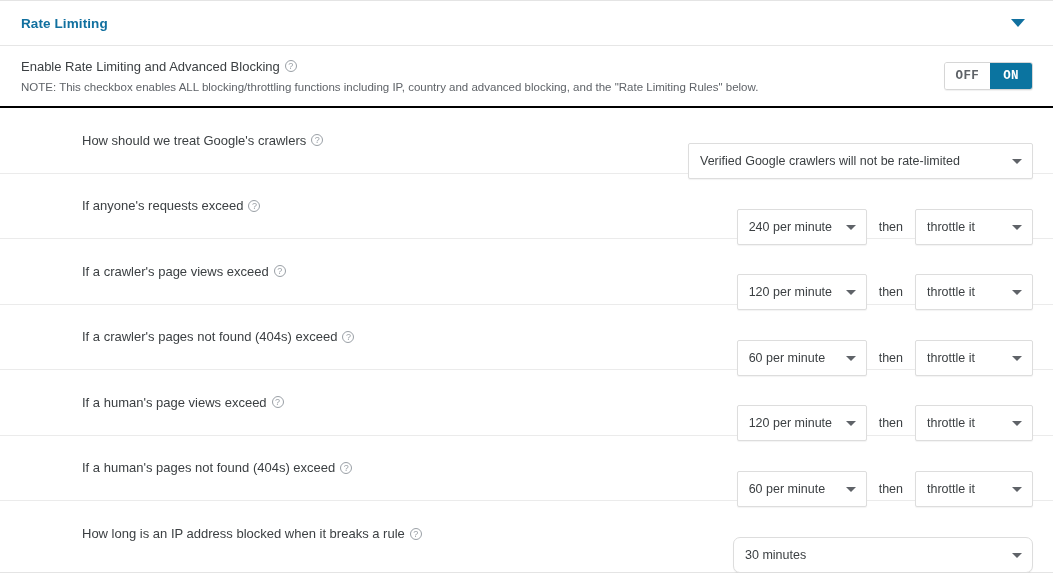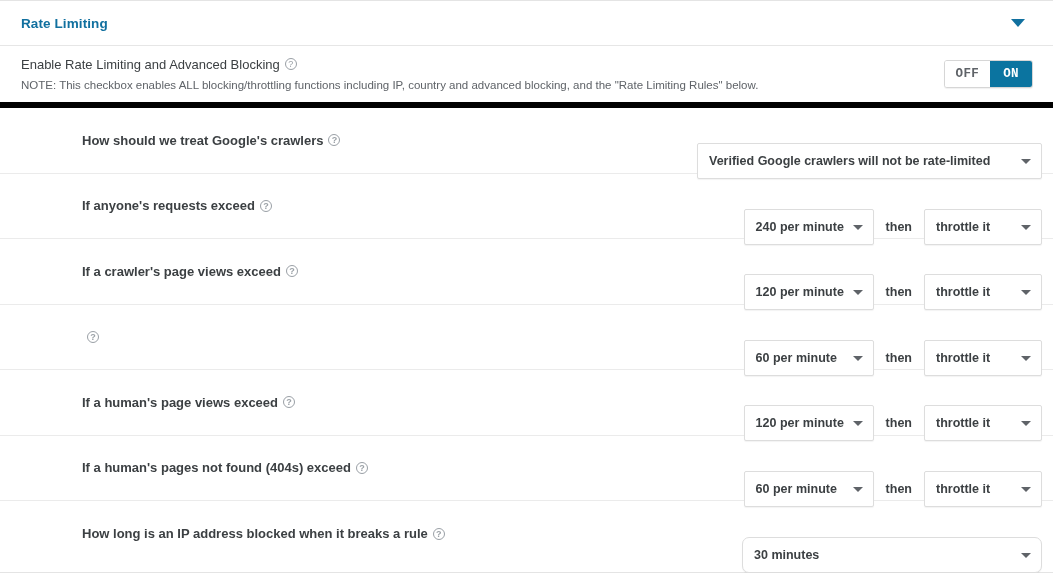--- a/index.html
+++ b/index.html
@@ -55,21 +55,21 @@
     border-top: 8px solid #11709f;
     margin-right: 8px;
   }
 
   
   .enable-row {
     flex: 0 0 62px;
     display: flex;
     align-items: center;
     padding: 0 20px 0 21px;
-    border-bottom: 6px solid #000000;
+    border-bottom: 2px solid #000000;
     background: #fff;
   }
   .enable-text { flex: 1; }
   .enable-title {
     font-size: 13px;
     color: #3c4043;
     line-height: 17px;
     display: flex;
     align-items: center;
   }
@@ -126,23 +126,22 @@
   .toggle .seg.off { color: #5f6368; background: #fff; }
   .toggle .seg.on  { color: #ffffff; background: #0b74a0; }
 
   
   .rows { flex: 1 1 auto; }
   .srow {
     height: 65.5px;
     display: flex;
     align-items: center;
     border-bottom: 1px solid #ebebeb;
-    padding: 0 11px 0 82px;
-    background: #fff;
-    font-weight: bold;
+    padding: 0 20px 0 82px;
+    background: #fff;
   }
   .srow:last-child { border-bottom: none; gap: 20px; }
   .srow .label {
     flex: 1;
     font-size: 13px;
     color: #3c4043;
     display: flex;
     align-items: center;
     white-space: nowrap;
   }
@@ -263,20 +262,21 @@
         <span class="then-label">then</span>
         <div class="select w-action">
           <span>throttle it</span>
           <span class="caret"></span>
         </div>
       </div>
     </div>
 
     <div class="srow">
       <div class="label">
+        <span>If a crawler's pages not found (404s) exceed</span>
         <span class="help-icon">?</span>
       </div>
       <div class="controls">
         <div class="select w-amount">
           <span>60 per minute</span>
           <span class="caret"></span>
         </div>
         <span class="then-label">then</span>
         <div class="select w-action">
           <span>throttle it</span>

